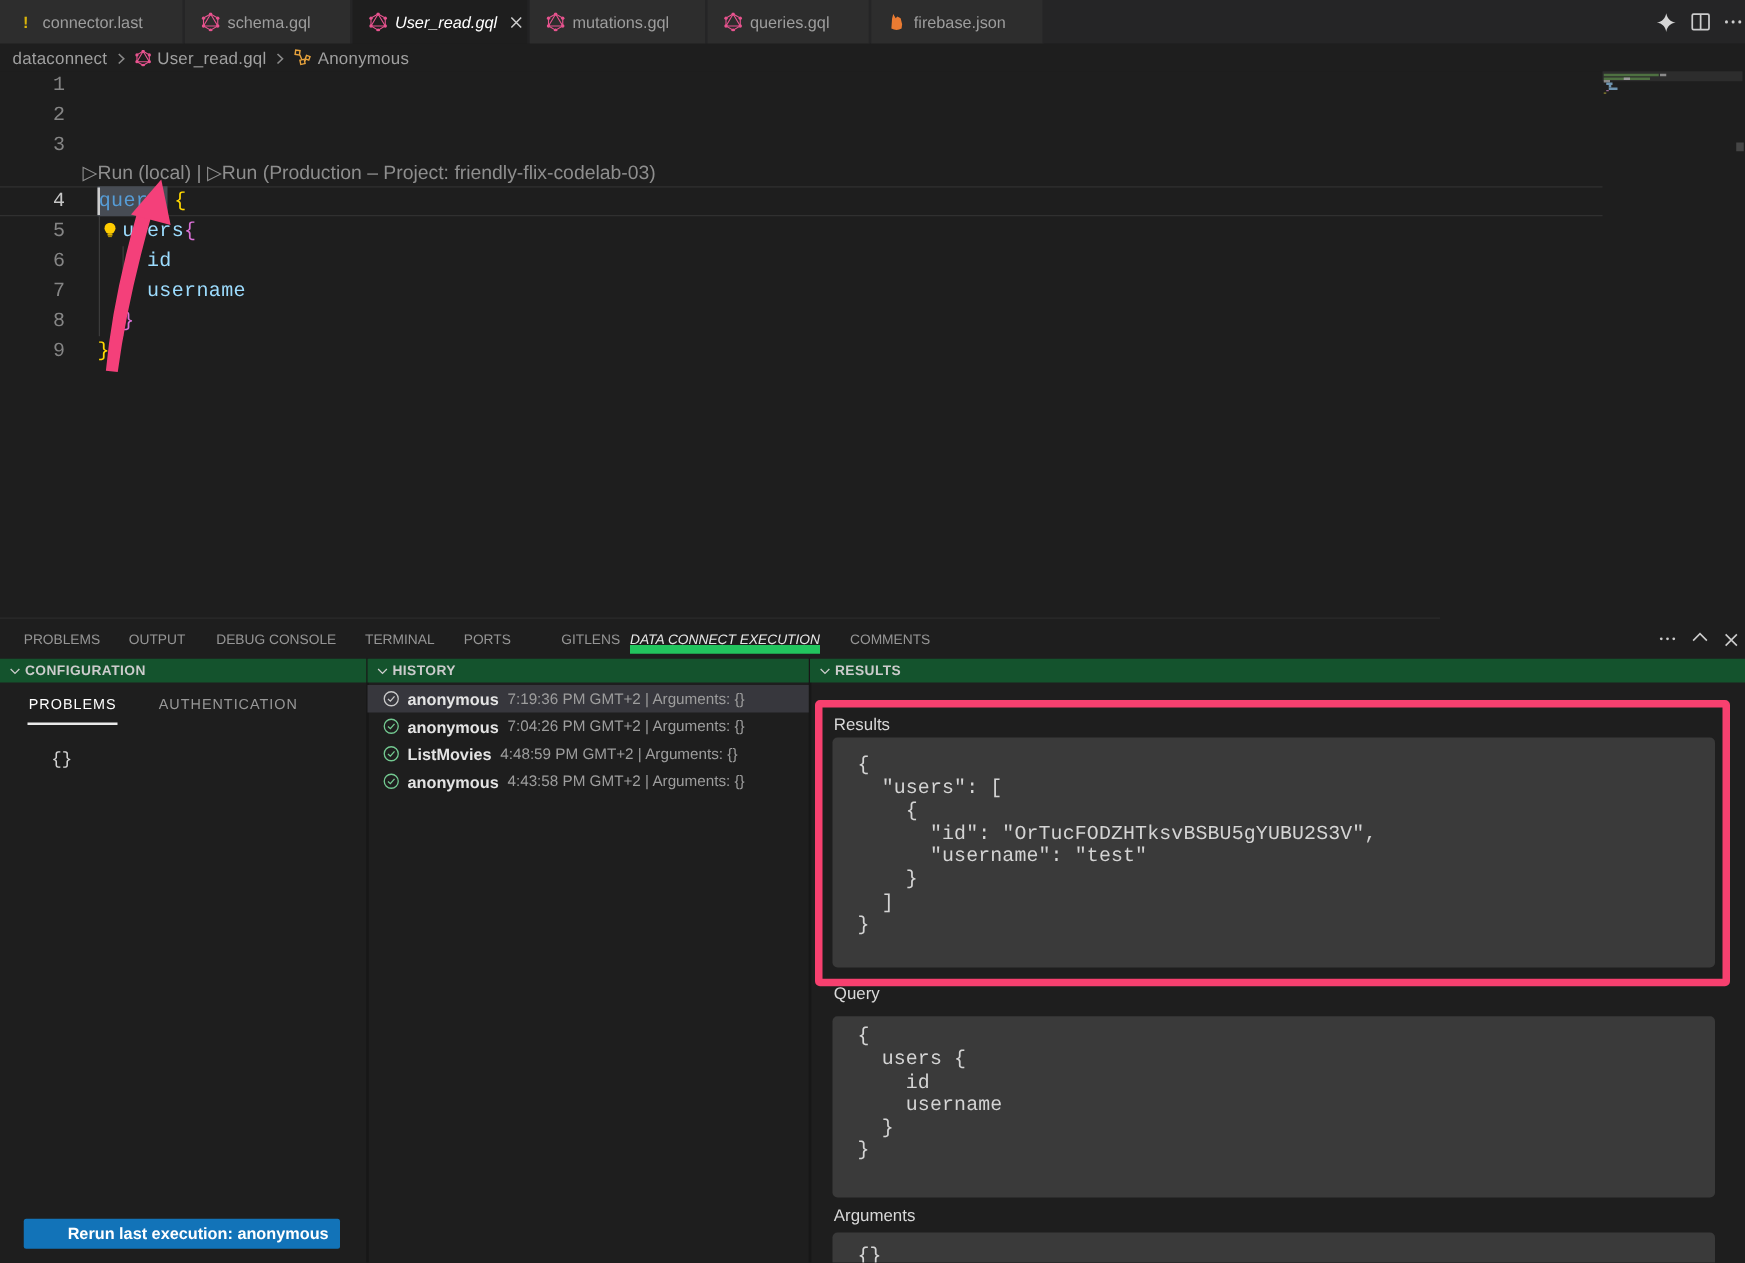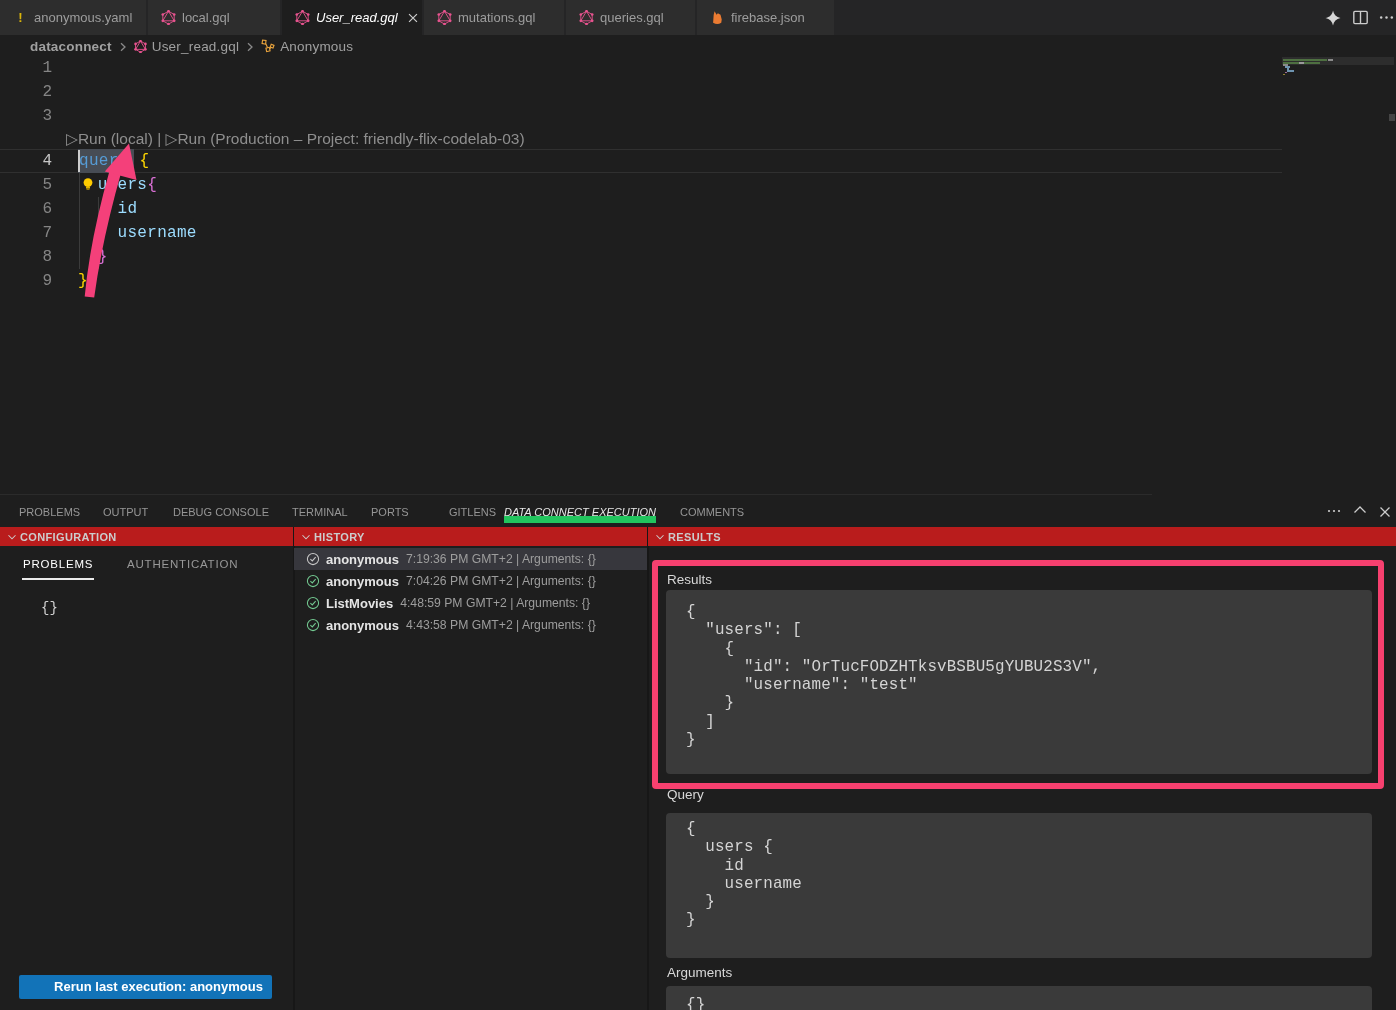--- a/index.html
+++ b/index.html
@@ -33,21 +33,21 @@
 .b2 { color:#da70d6; }
 .hl { background:#4a4a4a; padding:3px 1px; } .hl2 { background:#474c54; padding:3px 6px 3px 1px; margin-right:-5px; }
 .guide { position:absolute; width:1px; background:#3b3b3b; }
 
 
 #panel { position:absolute; left:0; top:494px; width:1152px; height:516px; background:#1e1e1e;
   border-top:1px solid #2b2b2b; }
 .ptab { position:absolute; top:0; height:34px; line-height:34px; font-size:11px;
   letter-spacing:0; color:#969696; }
 .ptab.active { color:#e7e7e7; border-bottom:7px solid #22c55e; height:28px; line-height:34px;font-style:italic; }
-.sechead { position:absolute; top:32px; height:19px; background:#b91c1c; display:flex;
+.sechead { position:absolute; top:32px; height:19px; background:#14532d; display:flex;
   align-items:center; font-size:11px; font-weight:bold; letter-spacing:0.35px; color:#cccccc; }
 .chev { width:14px; height:14px; margin:0 1px 0 5px; }
 .colborder { position:absolute; top:32px; bottom:0; width:2px; background:#171717; }
 
 
 .hrow { position:absolute; left:294px; width:353px; height:22px; display:flex; align-items:center; }
 .hrow.sel { background:#37373d; }
 .hname { font-size:13px; font-weight:bold; color:#e4e4e4; margin-left:6px; }
 .htime { font-size:12.2px; color:#9d9d9d; margin-left:7px; }
 .hicon { width:14px; height:14px; margin-left:12px; flex:0 0 14px; }
@@ -67,38 +67,38 @@
 </style>
 </head>
 <body>
 <div id="stage">
 
   <div id="tabbar">
     <div class="tab" style="left:0; width:147px;">
       <svg class="tabicon" viewBox="0 0 16 16">
           <text x="8" y="13" text-anchor="middle" font-size="14" font-weight="bold" fill="#d9b40b" font-family="Liberation Sans">!</text>
         </svg>
-      <span class="lbl">anonymous.yaml</span>
+      <span class="lbl">connector.last</span>
     </div>
     <div class="tab" style="left:148px; width:133px;">
       <svg class="tabicon" viewBox="0 0 100 100">
           <g stroke="#e8538f" stroke-width="6" fill="none">
             <path d="M50 8 L88 30 L88 72 L50 94 L12 72 L12 30 Z"></path>
             <path d="M12 72 L50 8 L88 72 Z"></path>
           </g>
           <g fill="#e8538f">
             <circle cx="50" cy="8" r="9"></circle>
             <circle cx="88" cy="30" r="9"></circle>
             <circle cx="88" cy="72" r="9"></circle>
             <circle cx="50" cy="94" r="9"></circle>
             <circle cx="12" cy="72" r="9"></circle>
             <circle cx="12" cy="30" r="9"></circle>
           </g>
         </svg>
-      <span class="lbl">local.gql</span>
+      <span class="lbl">schema.gql</span>
     </div>
     <div class="tab active" style="left:282px; width:141px;">
       <svg class="tabicon" viewBox="0 0 100 100">
           <g stroke="#e8538f" stroke-width="6" fill="none">
             <path d="M50 8 L88 30 L88 72 L50 94 L12 72 L12 30 Z"></path>
             <path d="M12 72 L50 8 L88 72 Z"></path>
           </g>
           <g fill="#e8538f">
             <circle cx="50" cy="8" r="9"></circle>
             <circle cx="88" cy="30" r="9"></circle>
@@ -162,21 +162,21 @@
         <line x1="8" y1="2.2" x2="8" y2="13.8" stroke="#cccccc" stroke-width="1.3"></line>
     </svg>
     <svg class="abs" style="left:1378px; top:9px; width:17px; height:17px;" viewBox="0 0 16 16">
       <circle cx="3" cy="8" r="1.15" fill="#cccccc"></circle>
         <circle cx="8" cy="8" r="1.15" fill="#cccccc"></circle>
         <circle cx="13" cy="8" r="1.15" fill="#cccccc"></circle>
     </svg>
   </div>
 
   <div id="crumbs">
-    <span style="margin-left:30px;font-weight:bold;">dataconnect</span>
+    <span style="margin-left:10px;">dataconnect</span>
     <svg style="width:10px;height:10px;margin:1px 6px 0 6px;" viewBox="0 0 10 10">
         <path d="M3 1.2 L7 5 L3 8.8" stroke="#8a8a8a" stroke-width="1.3" fill="none"></path>
       </svg>
     <svg style="width:13px;height:13px;margin-right:5px;" viewBox="0 0 100 100">
         <g stroke="#e8538f" stroke-width="7" fill="none">
           <path d="M50 8 L88 30 L88 72 L50 94 L12 72 L12 30 Z"></path>
           <path d="M12 72 L50 8 L88 72 Z"></path>
         </g>
         <g fill="#e8538f">
           <circle cx="50" cy="8" r="10"></circle>

